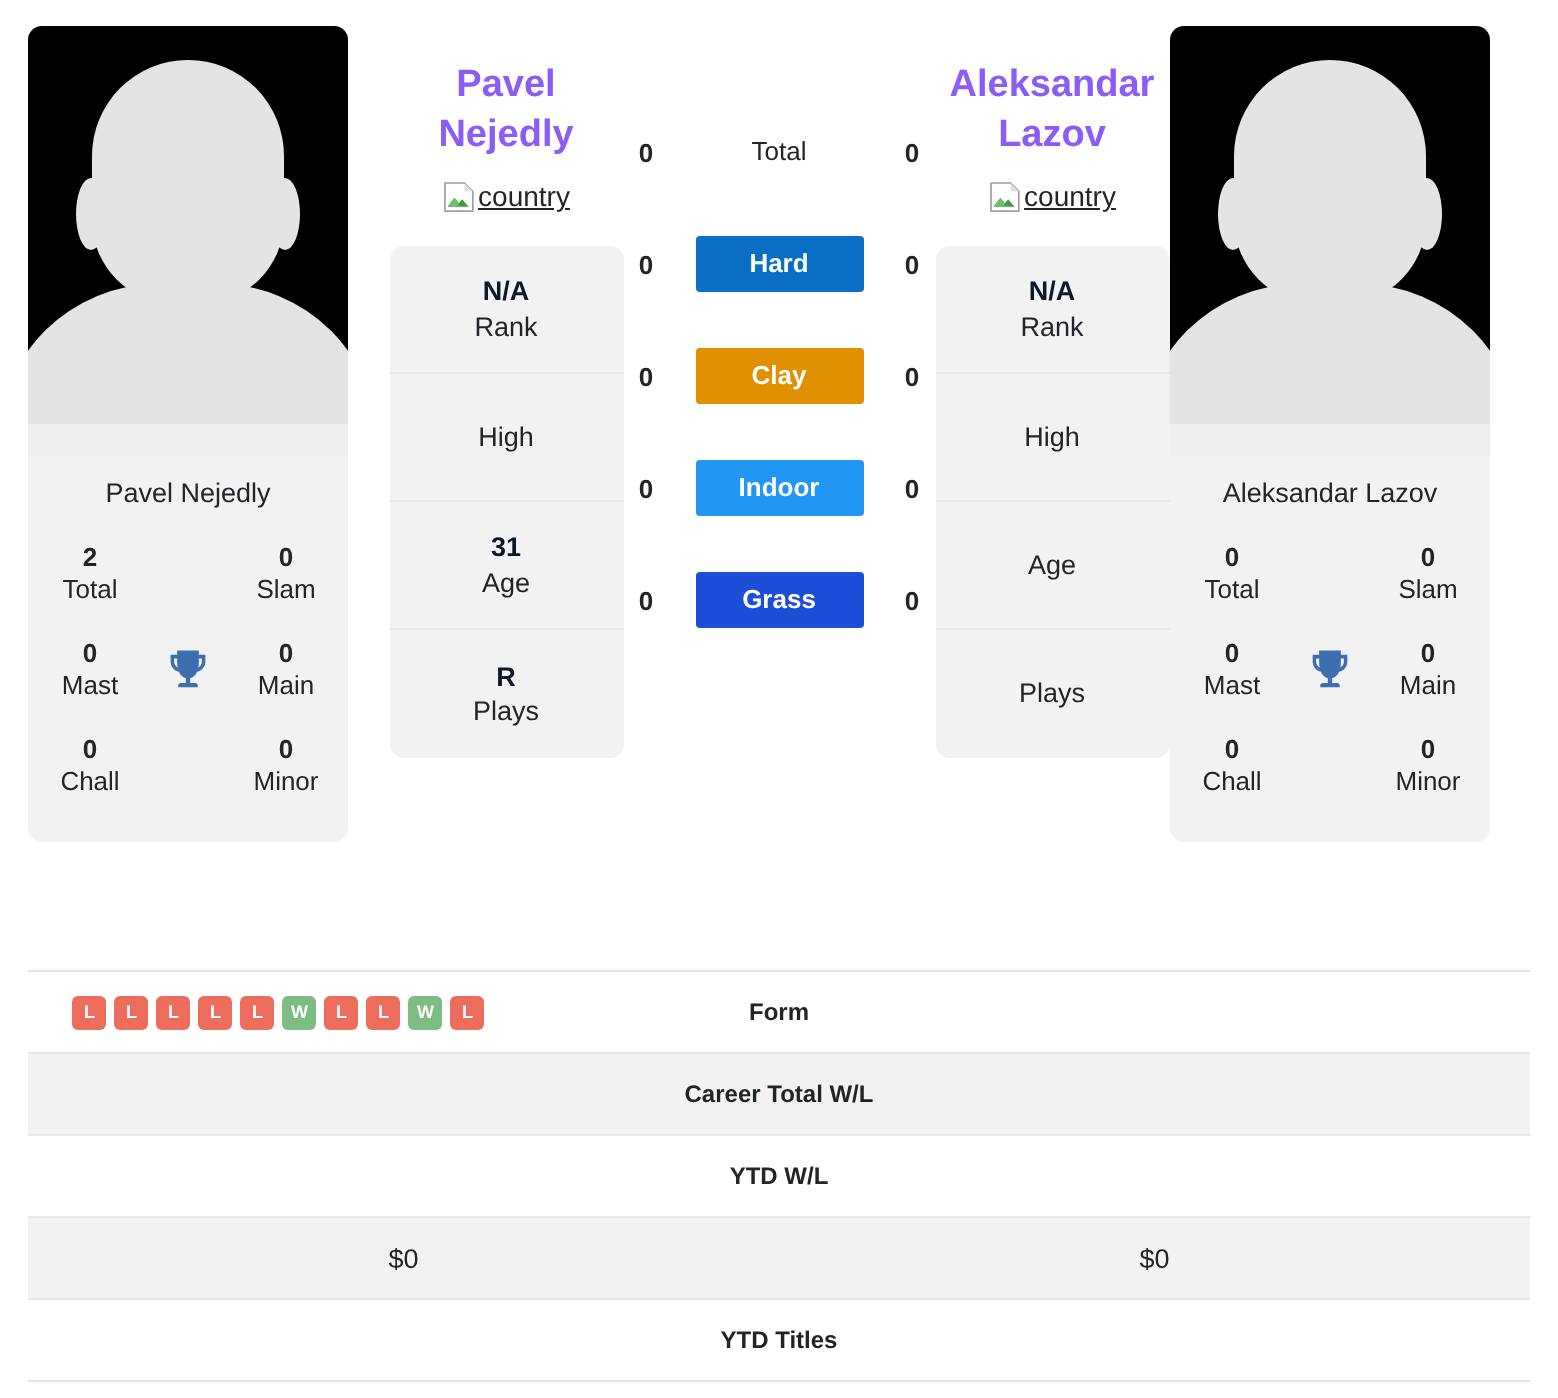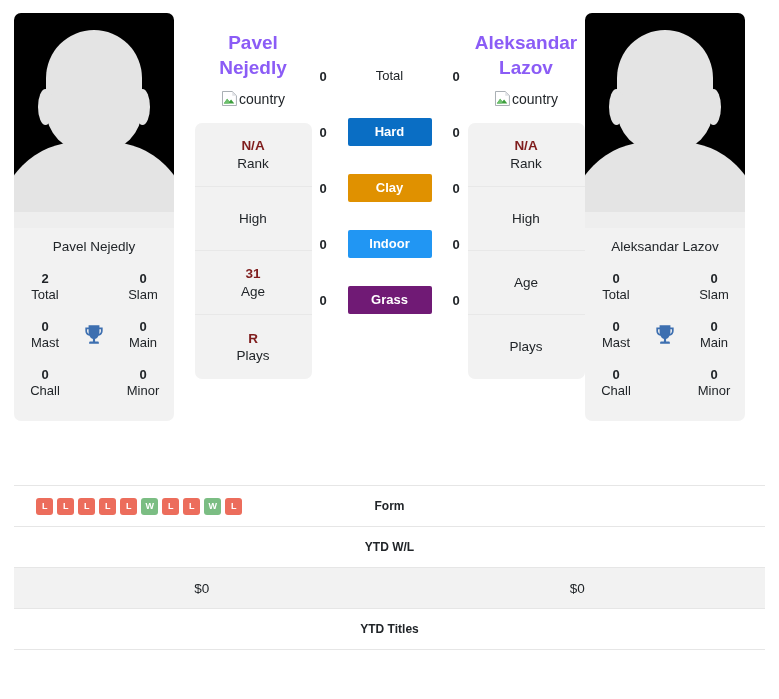--- a/index.html
+++ b/index.html
@@ -131,25 +131,26 @@
 
   .pname {
     font-size: 19px;
     font-weight: 700;
     text-align: center;
     line-height: 1.32;
     color: #8b5cf6;
   }
   .country-img {
     display: flex;
-    align-items: flex-end;
+    align-items: flex-start;
     gap: 1px;
     margin-top: 10px;
     font-size: 14px;
     color: #212529;
+    text-decoration: underline;
   }
   .broken-img {
     width: 17px; height: 17px;
     flex: 0 0 auto;
   }
 
   .info-list {
     margin-top: 16px;
     width: 117px;
     background: #f2f2f2;
@@ -162,21 +163,21 @@
     flex-direction: column;
     align-items: center;
     justify-content: center;
     border-bottom: 1px solid #e8e8e8;
     line-height: 1.3;
   }
   .info-item:last-child { border-bottom: none; }
   .info-val {
     font-size: 13.5px;
     font-weight: 700;
-    color: #7f1d1d;
+    color: #0f172a;
   }
   .info-val:empty { display: none; }
   .info-lbl {
     font-size: 13.5px;
     color: #212529;
   }
 
   
   .surfaces {
     width: 155px;
@@ -363,21 +364,21 @@
         <div class="surf-badge" style="background:#e09100">Clay</div>
         <div class="surf-num">0</div>
       </div>
       <div class="surf-row">
         <div class="surf-num">0</div>
         <div class="surf-badge" style="background:#2196f3">Indoor</div>
         <div class="surf-num">0</div>
       </div>
       <div class="surf-row">
         <div class="surf-num">0</div>
-        <div class="surf-badge" style="background:#701a75">Grass</div>
+        <div class="surf-badge" style="background:#1d4ed8">Grass</div>
         <div class="surf-num">0</div>
       </div>
     </div>
 
     <div class="mid-col right-col">
       <div class="pname">
         <div>Aleksandar</div>
         <div>Lazov</div>
       </div>
       <div class="country-img">
@@ -474,20 +475,25 @@
             <div class="fbadge" style="background: rgb(123, 189, 131);">W</div>
             <div class="fbadge" style="background: rgb(236, 109, 92);">L</div>
           </div>
       </div>
       <div class="tcell-m">Form</div>
       <div class="tcell-r">
         <div class="form-badges" id="form-right"></div>
       </div>
     </div>
 
+    <div class="trow striped">
+      <div class="tcell-l"></div>
+      <div class="tcell-m">Career Total W/L</div>
+      <div class="tcell-r"></div>
+    </div>
 
     <div class="trow">
       <div class="tcell-l"></div>
       <div class="tcell-m">YTD W/L</div>
       <div class="tcell-r"></div>
     </div>
 
     <div class="trow striped">
       <div class="tcell-l">$0</div>
       <div class="tcell-r">$0</div>

